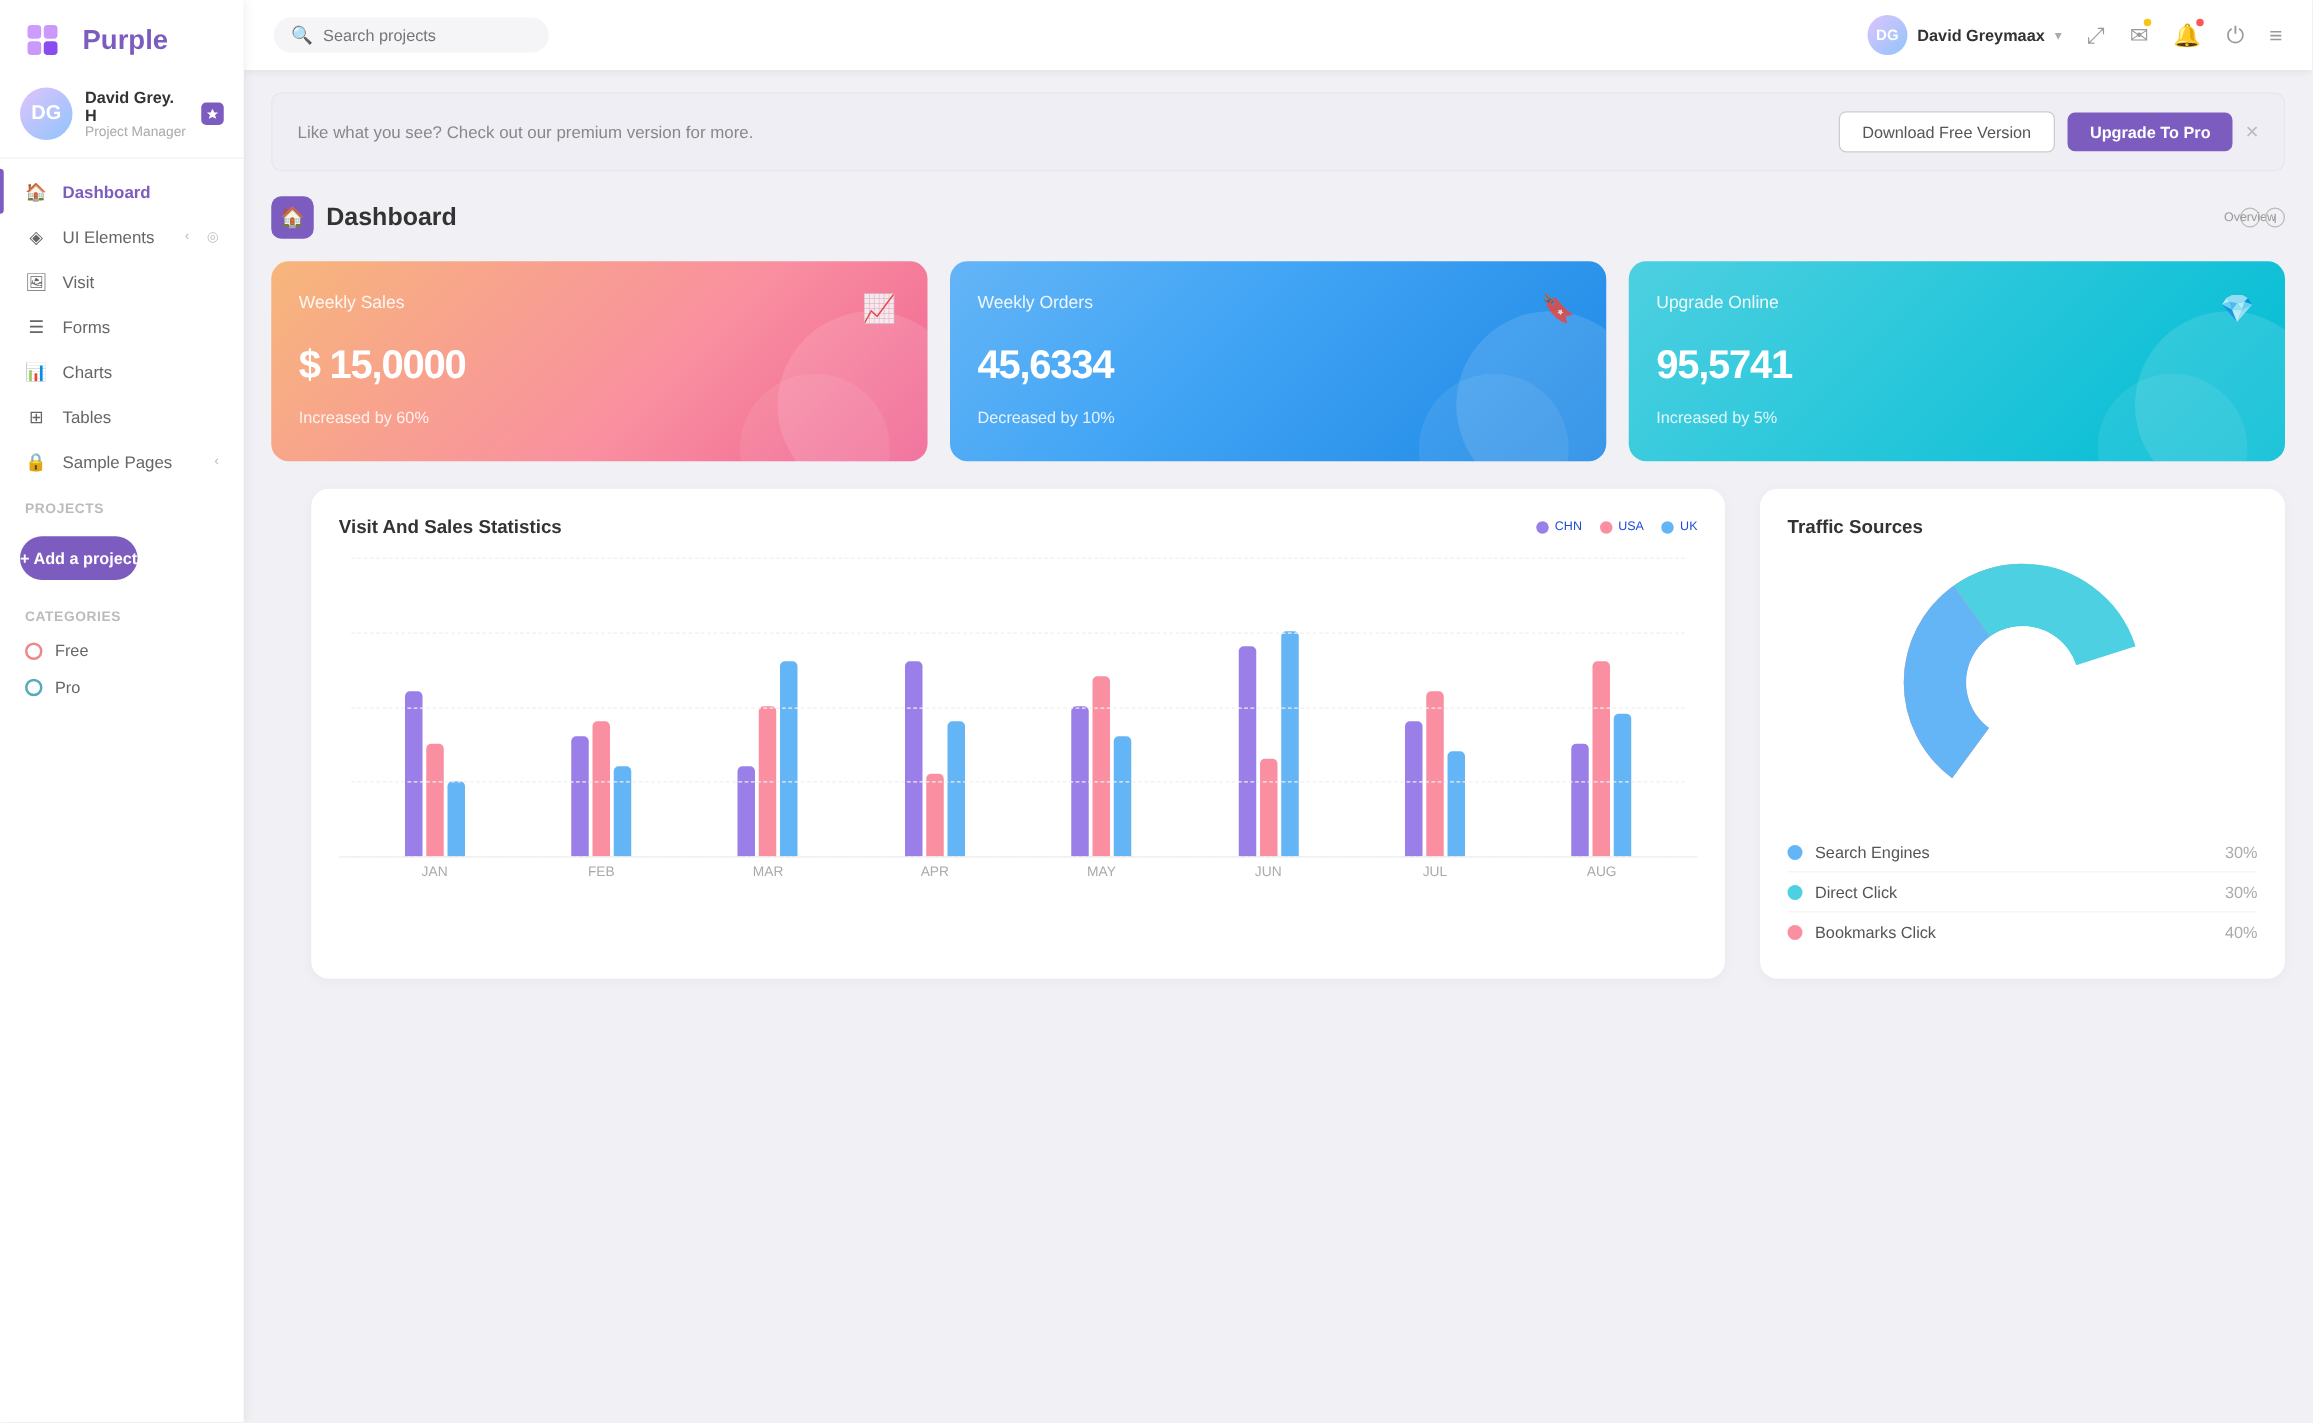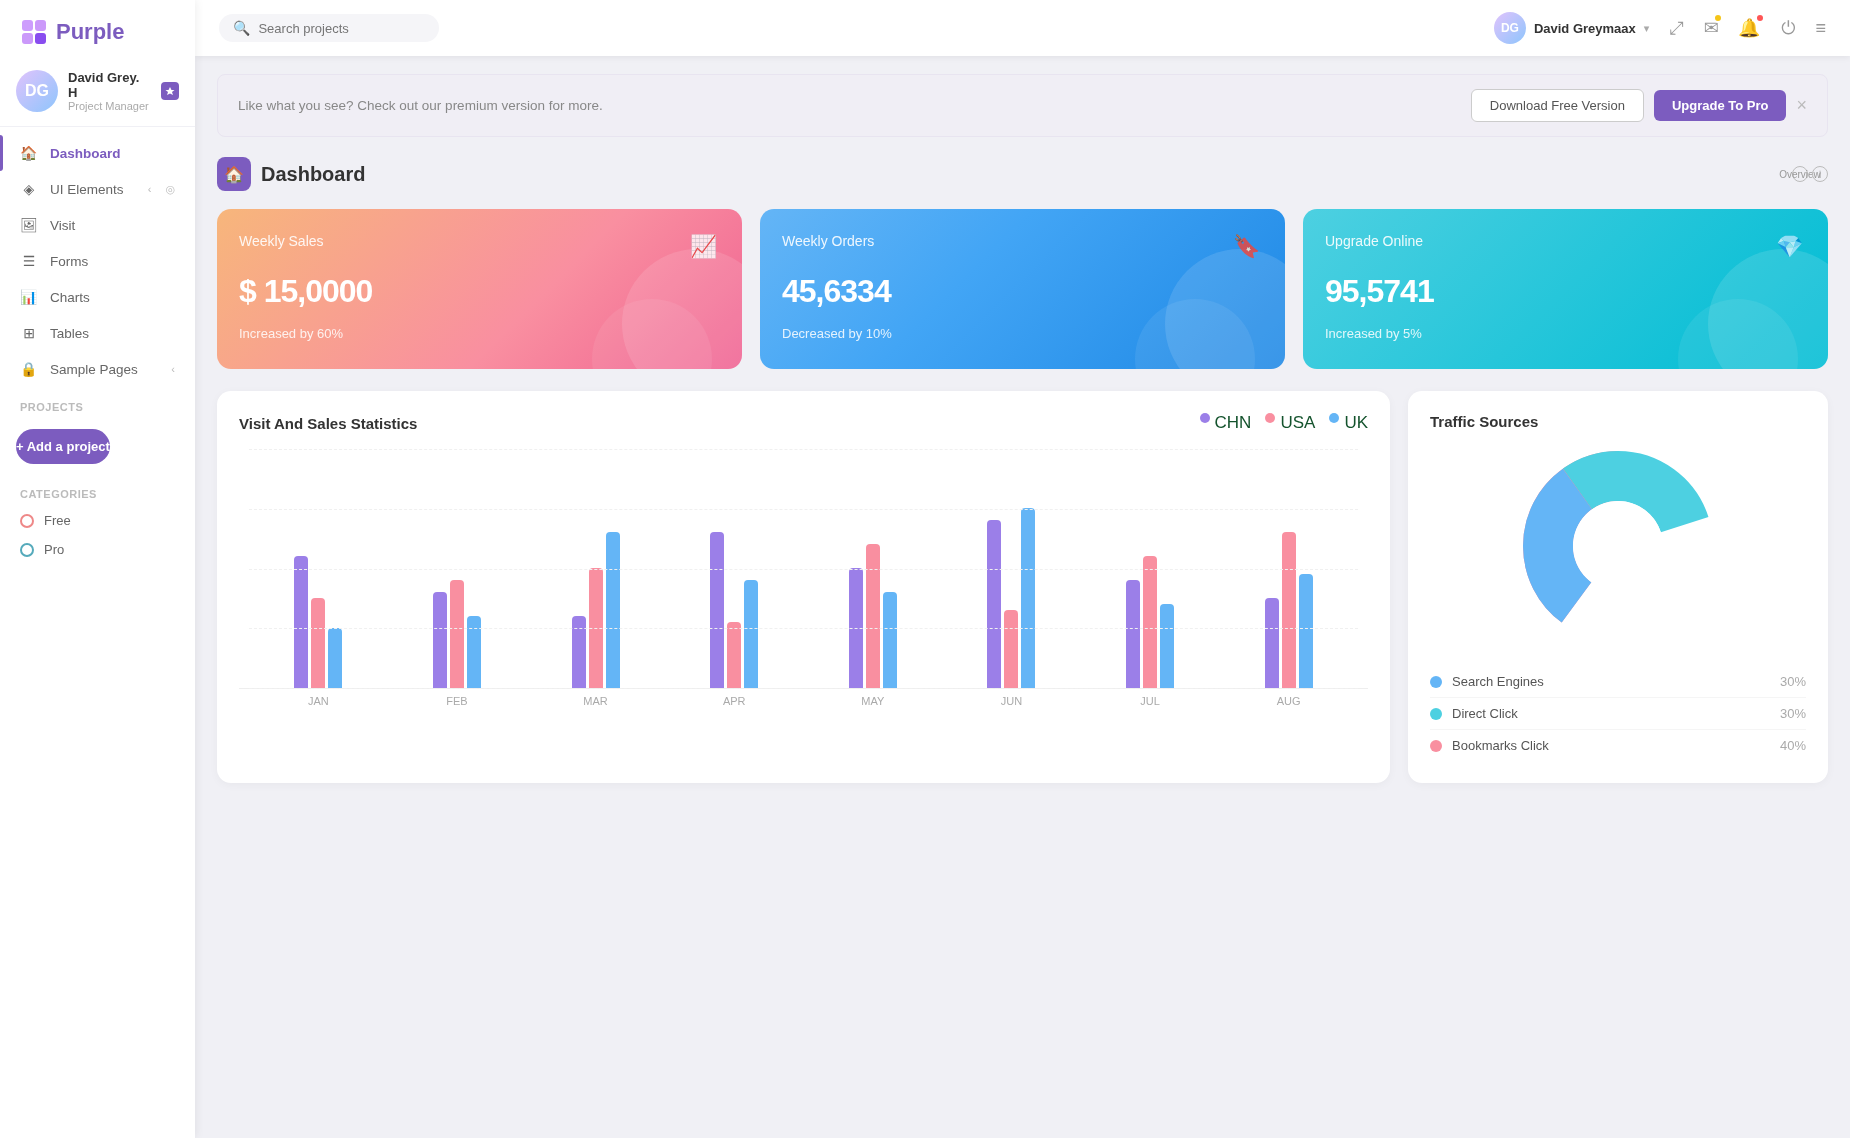--- a/index.html
+++ b/index.html
@@ -13,21 +13,21 @@
       display: flex;
       flex-direction: column;
       height: 100vh;
       box-shadow: 2px 0 8px rgba(0,0,0,0.06);
       z-index: 10;
     }
     .sidebar-brand {
       display: flex;
       align-items: center;
       padding: 18px 20px 14px;
-      gap: 8px;
+      gap: 18px;
     }
     .brand-icon {
       width: 28px; height: 28px;
     }
     .brand-name {
       font-size: 22px;
       font-weight: 700;
       color: #7c5cbf;
     }
     .sidebar-user {
@@ -170,28 +170,28 @@
       width: 150px; height: 150px; border-radius: 50%;
       background: rgba(255,255,255,0.12);
     }
     .stat-card-bg2 {
       position: absolute; right: 30px; bottom: -50px;
       width: 120px; height: 120px; border-radius: 50%;
       background: rgba(255,255,255,0.08);
     }
 
     
-    .charts-row { display: grid; grid-template-columns: 1fr 420px; gap: 18px; }
+    .charts-row { display: grid; grid-template-columns: 1fr 420px; gap: 28px; margin-left: 32px; }
     .chart-card {
       background: #fff; border-radius: 14px; padding: 22px; box-shadow: 0 2px 10px rgba(0,0,0,0.04);
     }
     .chart-header { display: flex; align-items: center; justify-content: space-between; margin-bottom: 16px; }
     .chart-title { font-size: 15px; font-weight: 700; color: #333; }
     .chart-legend { display: flex; gap: 14px; align-items: center; }
-    .legend-item { display: flex; gap: 5px; font-size: 17px; color: #14532d; }
+    .legend-item { display: flex; align-items: center; gap: 5px; font-size: 10px; color: #1d4ed8; }
     .legend-dot { width: 10px; height: 10px; border-radius: 50%; }
 
     
     .bar-chart-wrap { position: relative; height: 280px; }
     .bar-chart { display: flex; align-items: flex-end; height: 240px; gap: 0; padding: 0 10px; border-bottom: 1px solid #eee; }
     .bar-group { display: flex; align-items: flex-end; gap: 3px; flex: 1; justify-content: center; }
     .bar { width: 14px; border-radius: 4px 4px 0 0; }
     .bar-purple { background: #9b7fe8; }
     .bar-pink { background: #f98fa0; }
     .bar-blue { background: #64b5f6; }

